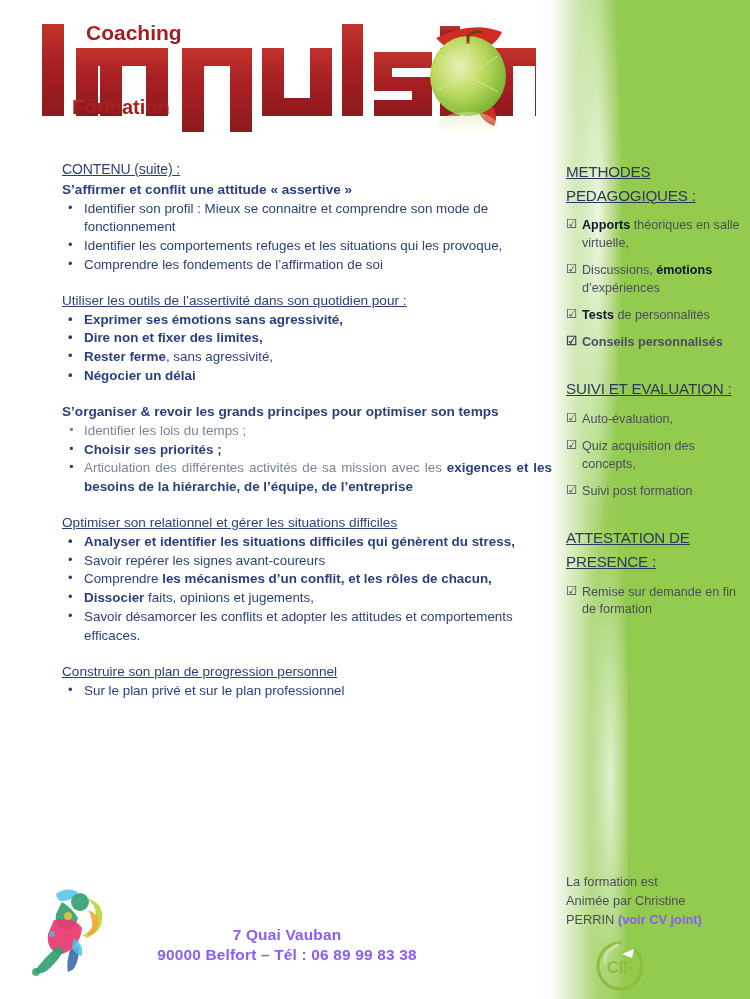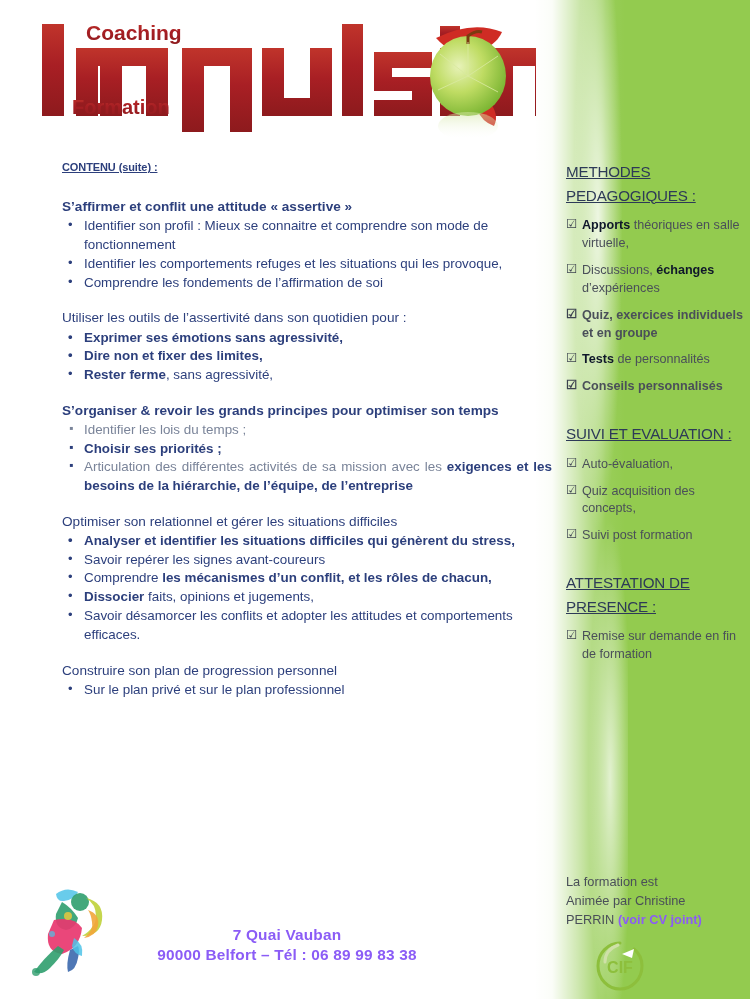--- a/index.html
+++ b/index.html
@@ -68,34 +68,33 @@
     left: 62px;
     top: 160px;
     width: 492px;
     z-index: 3;
     color: #2c3f7c;
     font-size: 13.4px;
     line-height: 1.40;
   }
 
   .sec-title-underline {
-    font-weight: bold;
+    font-weight: normal;
     text-decoration: underline;
-    font-size: 11px;
+    font-size: 14px;
     letter-spacing: -0.1px;
-    margin-bottom: 22px;
   }
 
   .blk { margin-bottom: 16px; }
   .blk-head {
     font-weight: bold;
     font-size: 13.6px;
     margin-bottom: 1px;
   }
-  .blk-head.reg { font-weight: normal; }
+  .blk-head.reg { font-weight: normal; text-decoration: underline; }
 
   ul.bl { list-style: none; }
   ul.bl > li {
     position: relative;
     padding-left: 22px;
     margin-bottom: 0px;
   }
   ul.bl > li::before {
     content: "•";
     position: absolute;
@@ -279,20 +278,21 @@
     </div>
 
     <div class="blk">
       <div class="blk-head reg">Utiliser les outils de l’assertivité dans son quotidien pour :</div>
       <ul class="bl">
         <li class="b">Exprimer ses émotions sans agressivité,</li>
         <li class="b">Dire non et fixer des limites,</li>
         <li>
           <span class="b">Rester ferme</span><span>, sans agressivité,</span>
         </li>
+        <li class="b">Négocier un délai</li>
       </ul>
     </div>
 
     <div class="blk">
       <div class="blk-head">S’organiser &amp; revoir les grands principes pour optimiser son temps</div>
       <ul class="bl sq">
         <li class="lt">Identifier les lois du temps ;</li>
         <li class="b">Choisir ses priorités ;</li>
         <li class="justified">
           <span class="lt">Articulation des différentes activités de sa mission avec les </span><span class="b">exigences et les besoins de la hiérarchie, de l’équipe, de l’entreprise</span>
@@ -326,23 +326,22 @@
 
   <div id="right-col">
 
     <div class="rs-group">
       <div class="rs-head">METHODES PEDAGOGIQUES :</div>
       <ul class="ck">
         <li>
           <span class="b">Apports</span> théoriques en salle virtuelle,
         </li>
         <li>
-          Discussions, <span class="b">échanges</span> d’expériences
-        </li>
-        <li class="b">Quiz, exercices individuels et en groupe</li>
+          Discussions, <span class="b">émotions</span> d’expériences
+        </li>
         <li>
           <span class="b">Tests</span> de personnalités
         </li>
         <li class="b">Conseils personnalisés</li>
       </ul>
     </div>
 
     <div class="rs-group">
       <div class="rs-head">SUIVI ET EVALUATION :</div>
       <ul class="ck">

